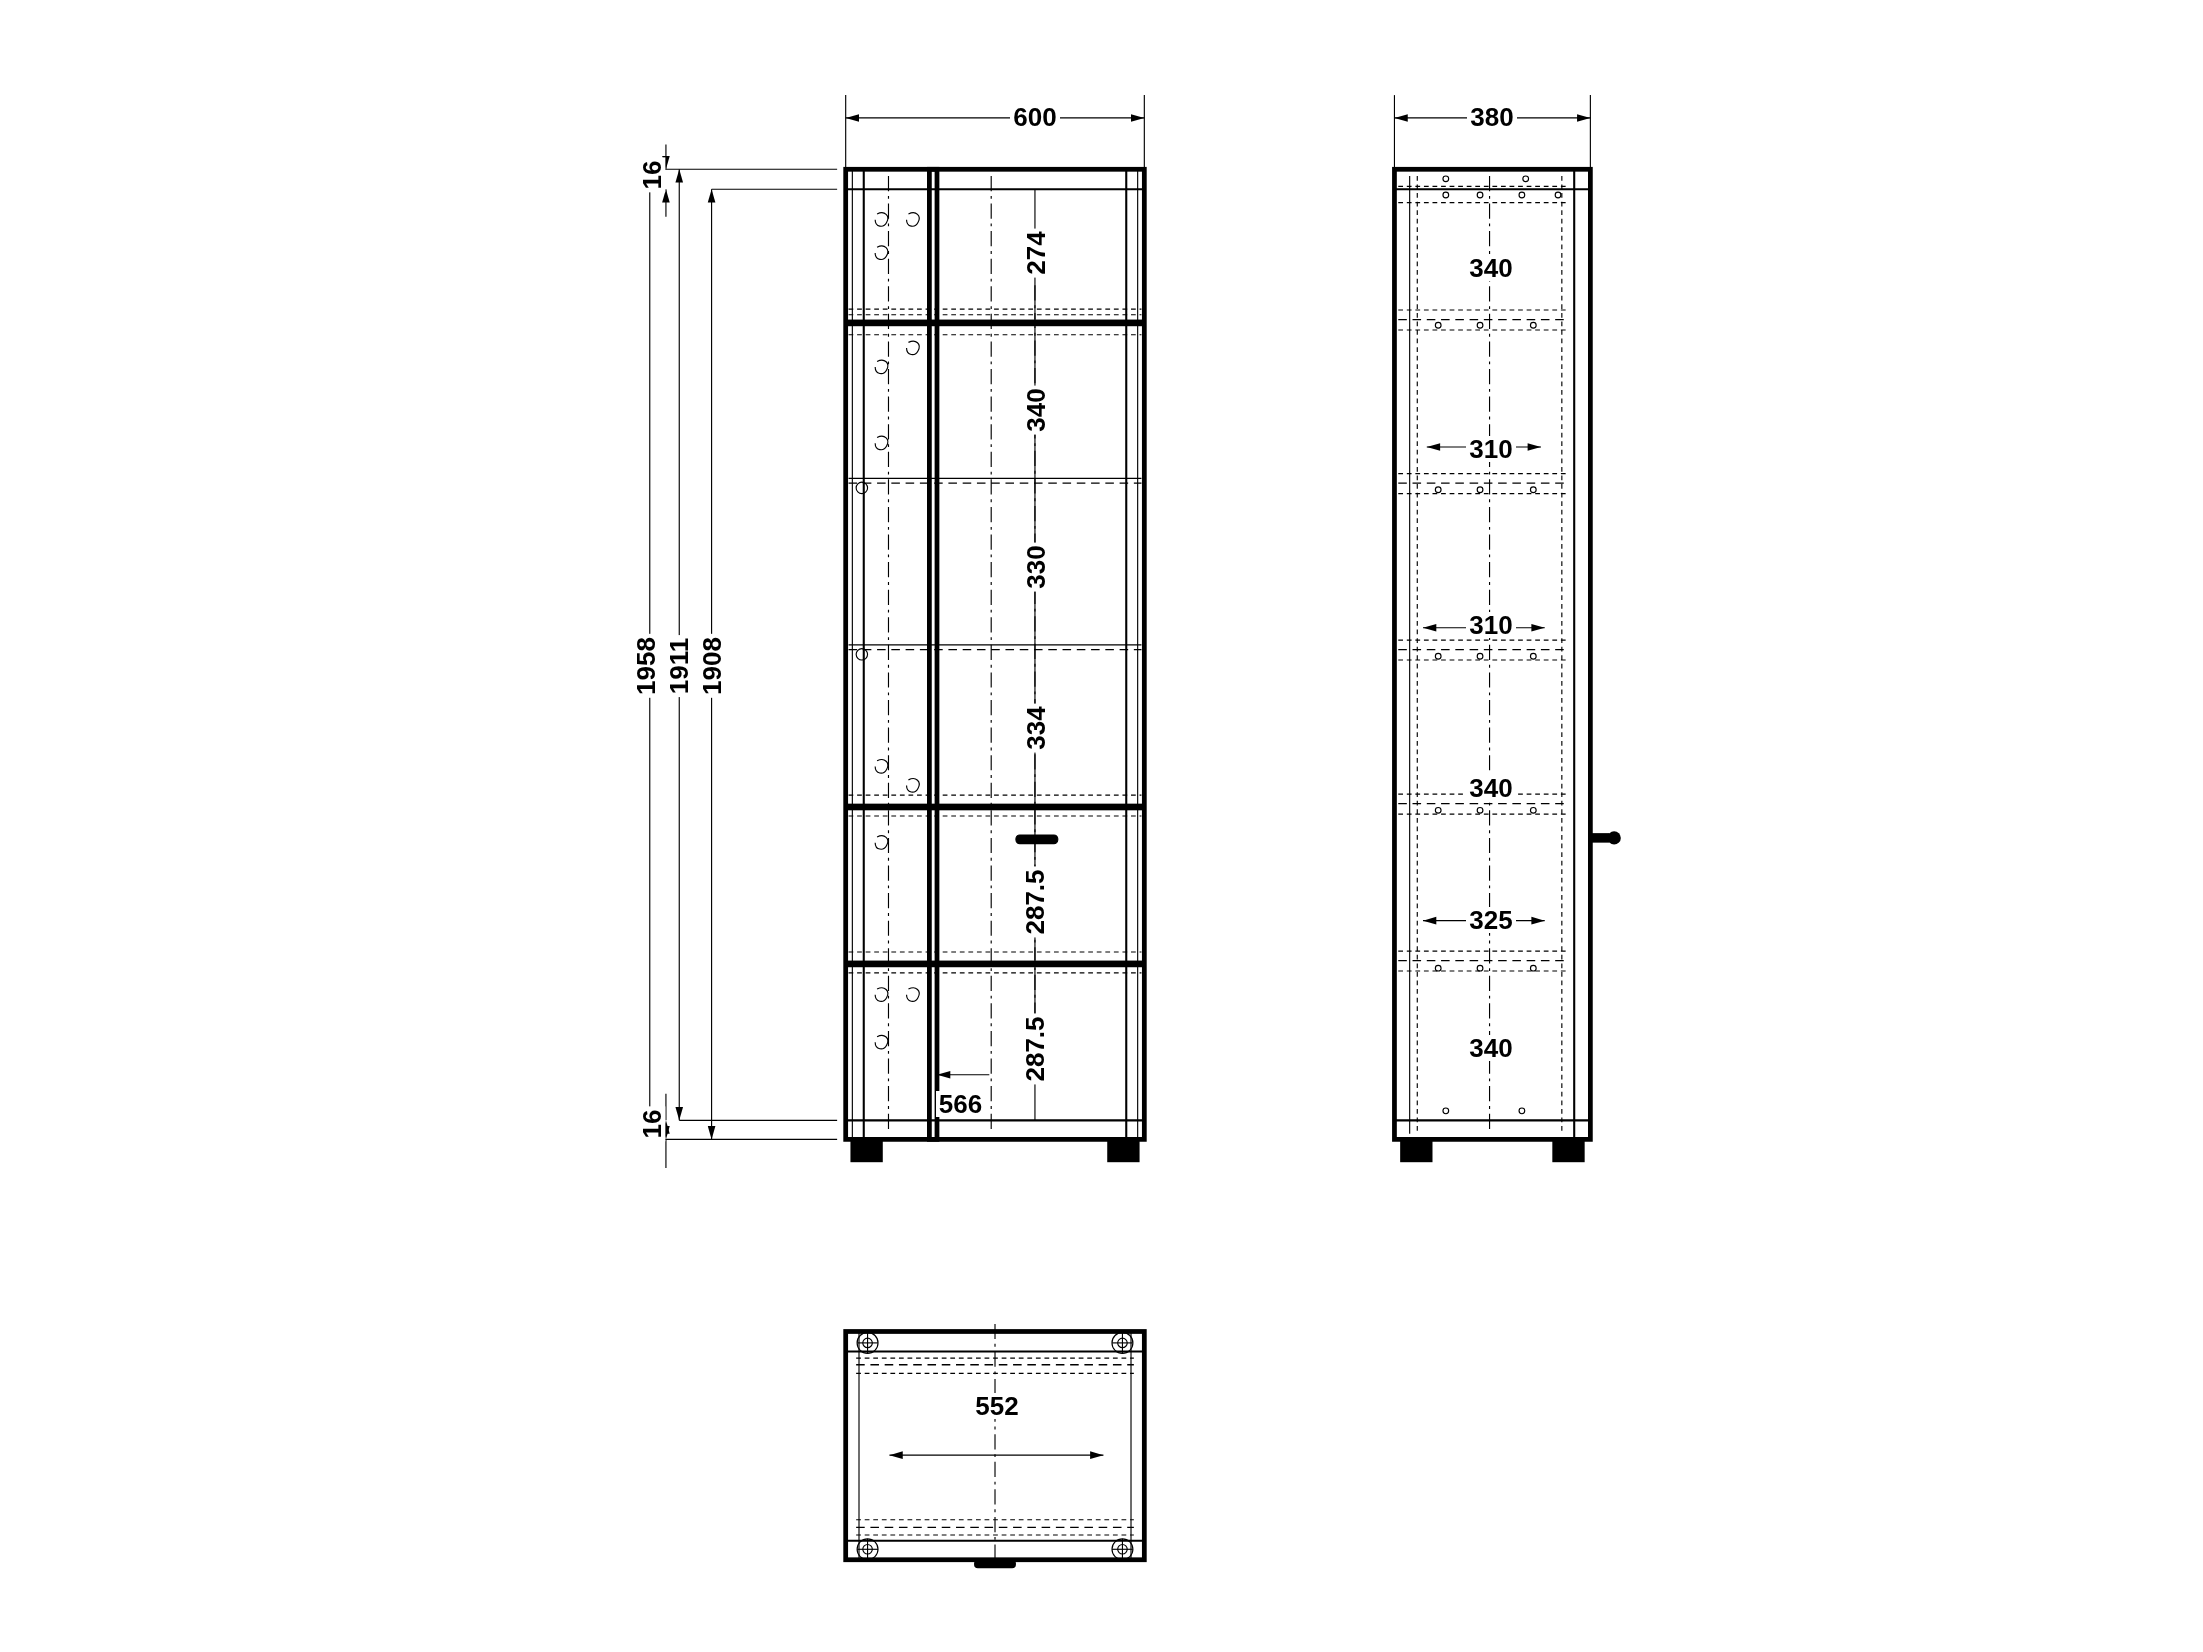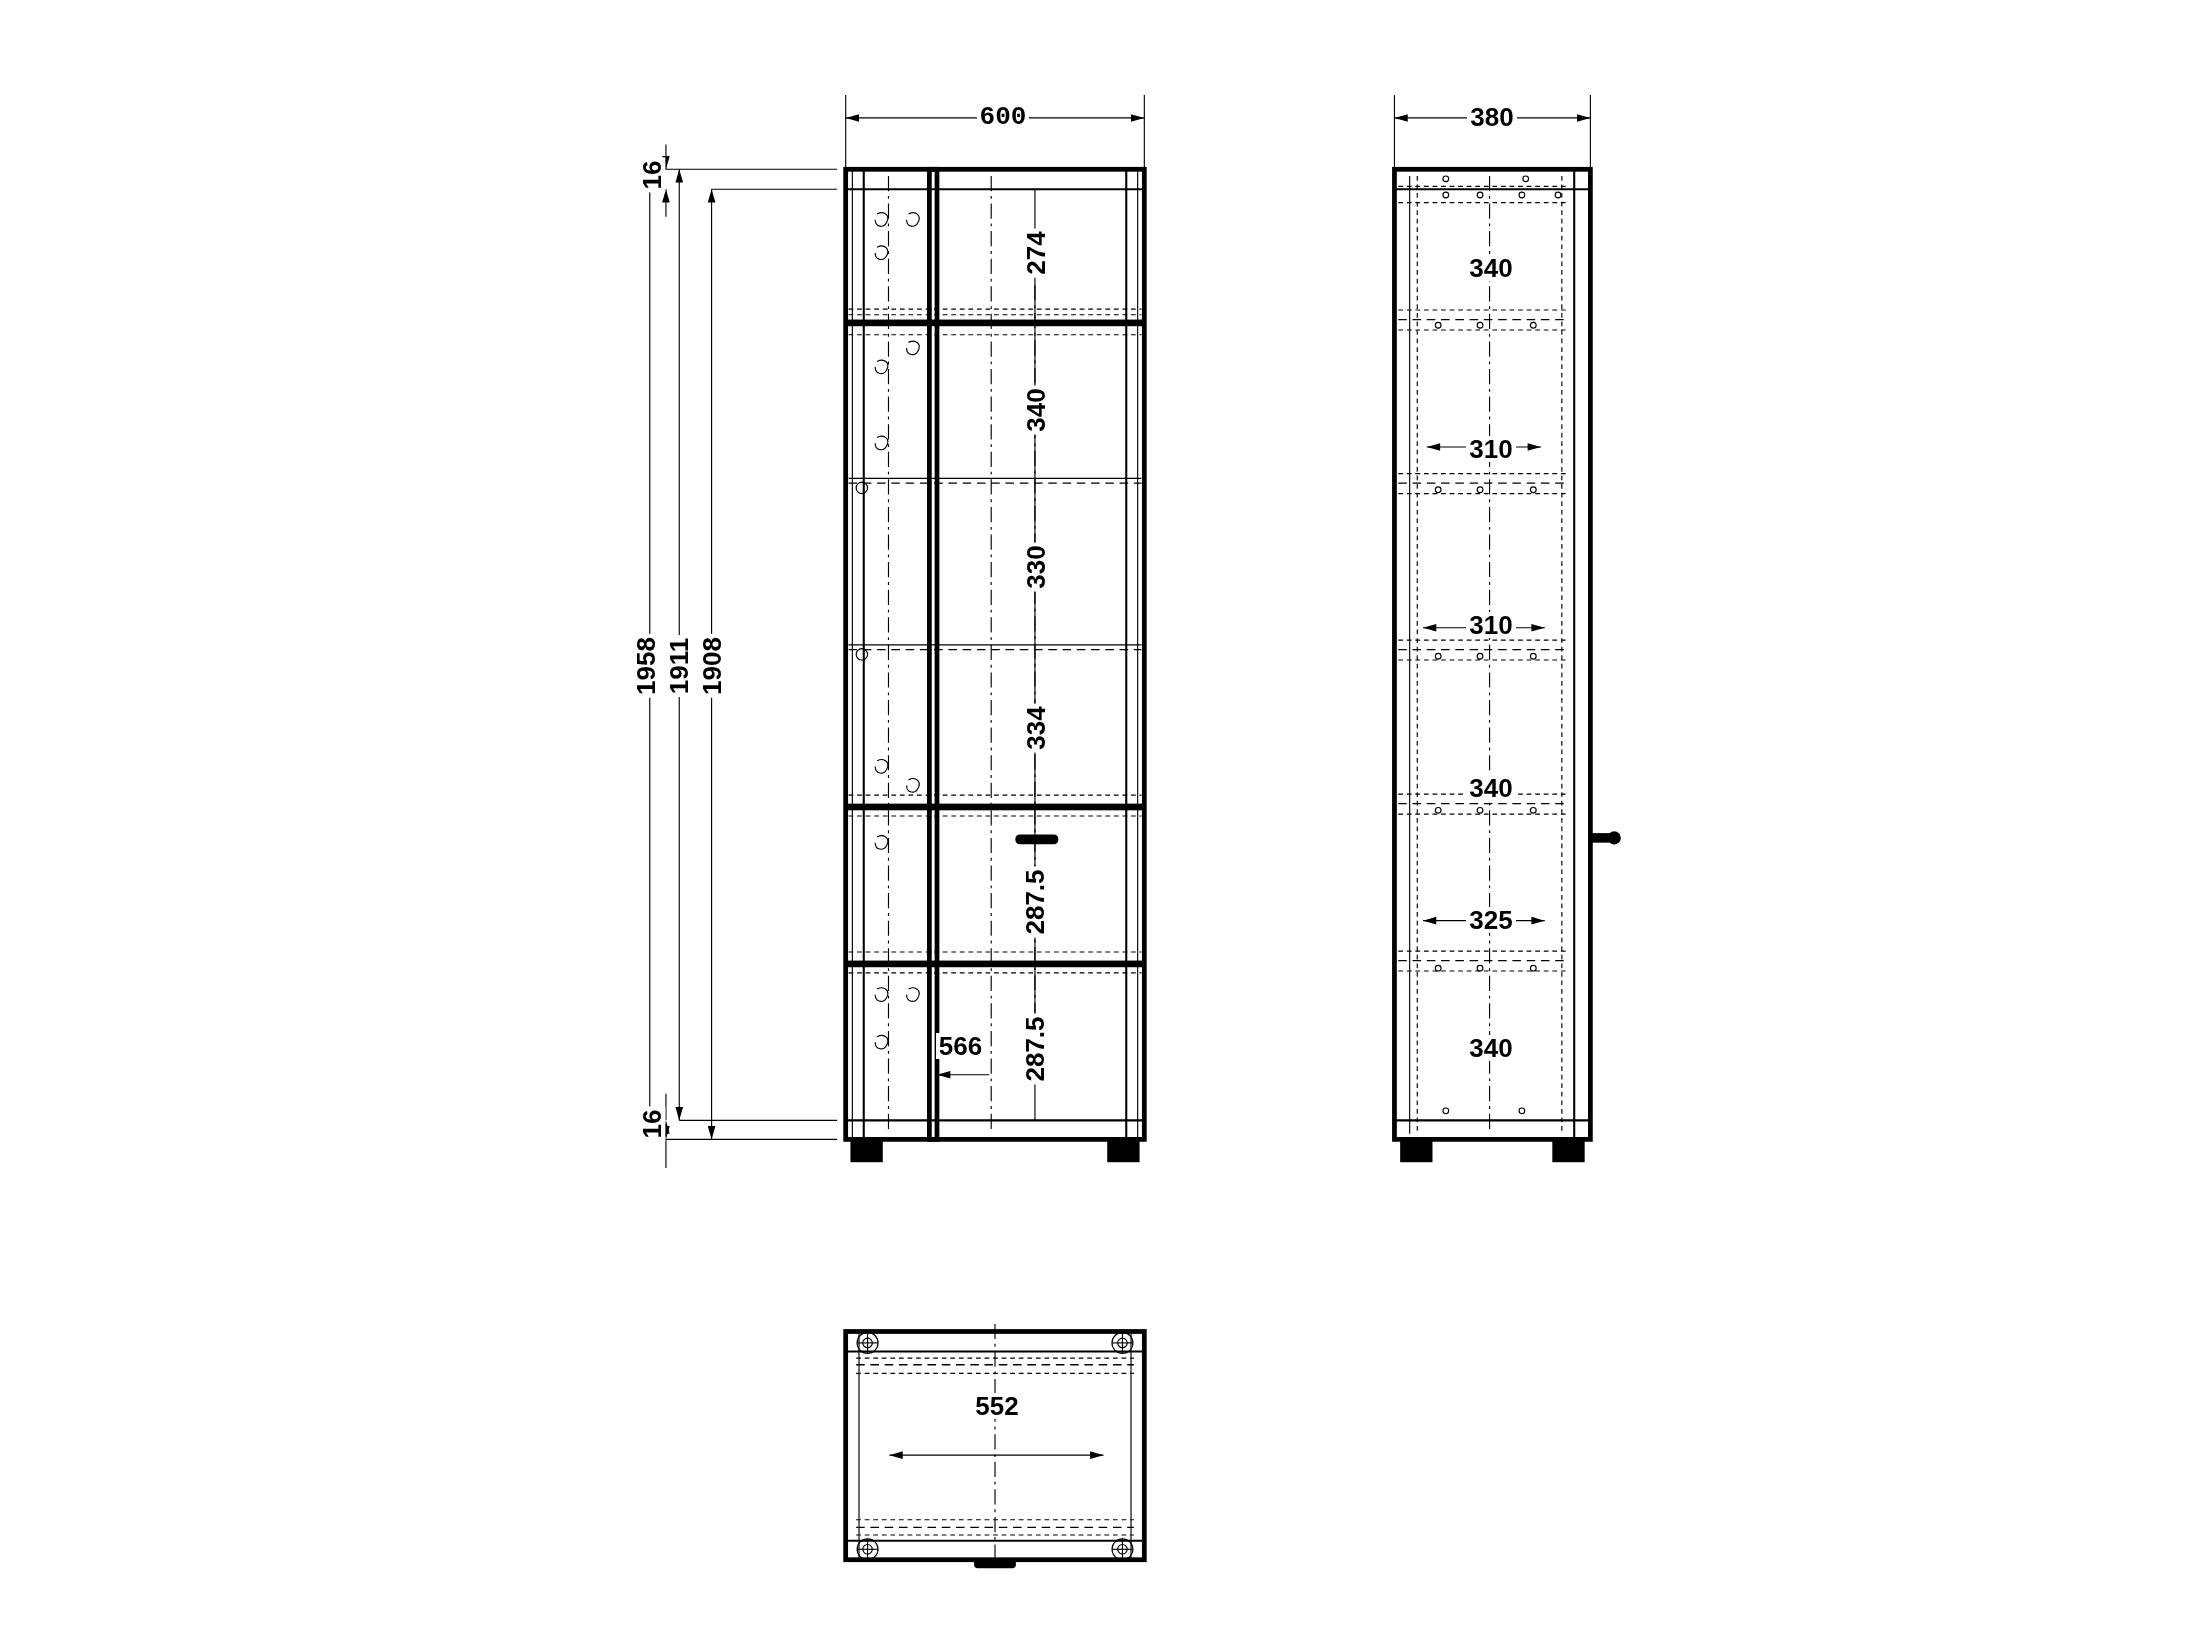--- a/index.html
+++ b/index.html
@@ -290,21 +290,21 @@
       <rect class="fillk" x="1024" y="1640" width="44" height="9" rx="4"></rect>
 
       <g class="thin">
         <line x1="935" y1="1530" x2="1160" y2="1530"></line>
         <path class="fillk" d="M935,1530 l14,-4 v8 z"></path>
         <path class="fillk" d="M1160,1530 l-14,-4 v8 z"></path>
       </g>
     </g>
   </svg>
 
-  <div class="lbl-box" style="left:969px; top:100px; width:68px; height:34px;font-family:Liberation Mono, monospace;">
+  <div class="lbl-box" style="left:1001px; top:100px; width:68px; height:34px;">
     <span>600</span>
   </div>
 
   <div class="lbl-box rot" style="left:635px; top:152px; width:34px; height:46px;">
     <span>16</span>
   </div>
 
   <div class="lbl-box rot" style="left:635px; top:1101px; width:34px; height:46px;">
     <span>16</span>
   </div>
@@ -314,21 +314,21 @@
   </div>
 
   <div class="lbl-box rot" style="left:656px; top:618px; width:46px; height:95px;">
     <span>1911</span>
   </div>
 
   <div class="lbl-box rot" style="left:689px; top:618px; width:46px; height:95px;">
     <span>1908</span>
   </div>
 
-  <div class="lbl-box" style="left:927px; top:1032px; width:67px; height:28.5px;">
+  <div class="lbl-box" style="left:927px; top:1090px; width:67px; height:28.5px;">
     <span>566</span>
   </div>
 
   <div class="lbl-box rot" style="left:1016px; top:219px; width:40px; height:67px;">
     <span>274</span>
   </div>
   <div class="lbl-box rot" style="left:1016px; top:376px; width:40px; height:67px;">
     <span>340</span>
   </div>
   <div class="lbl-box rot" style="left:1016px; top:533px; width:40px; height:67px;">

